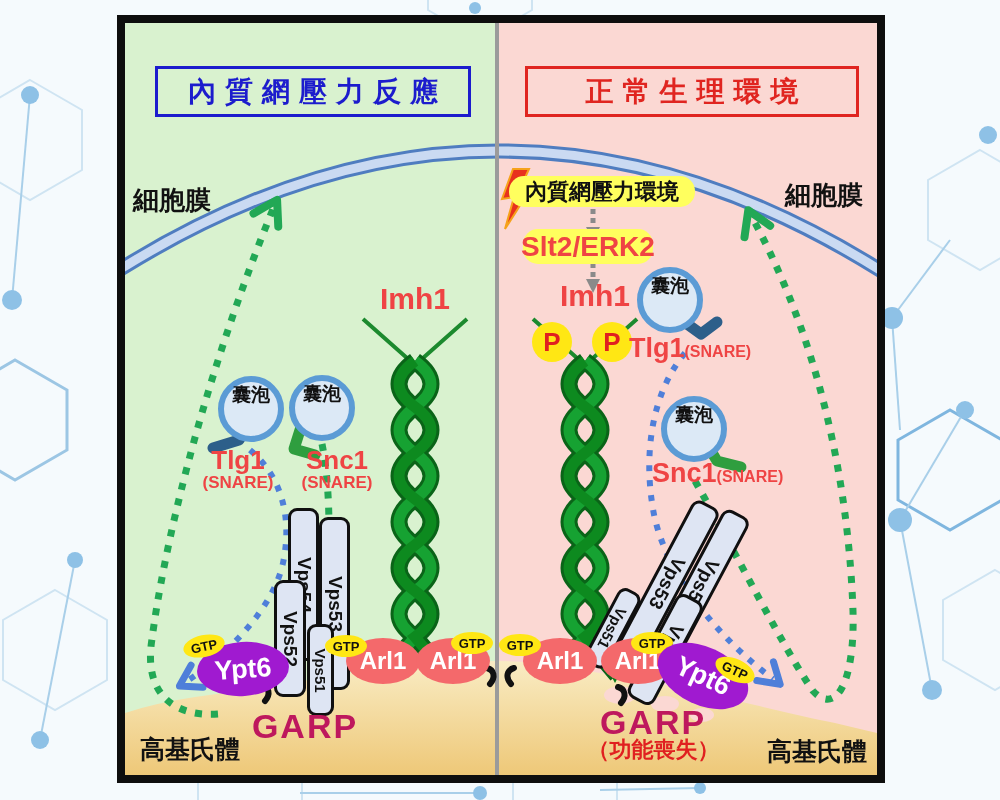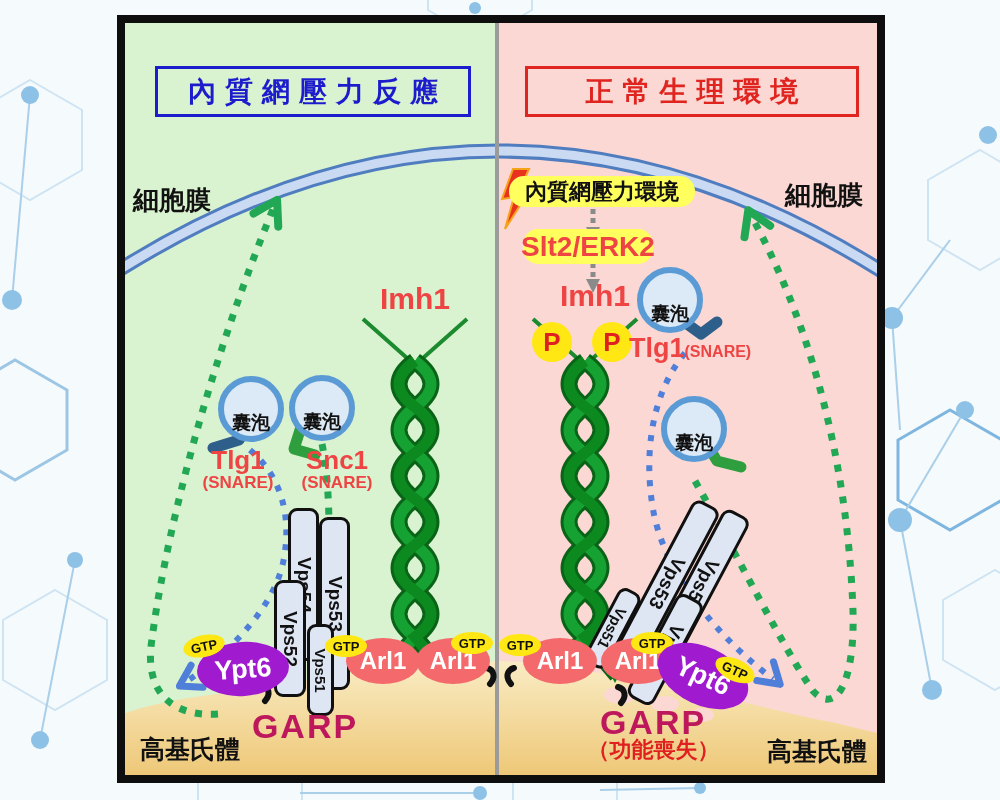--- a/index.html
+++ b/index.html
@@ -16,21 +16,21 @@
   .lbl{position:absolute;z-index:3;}
   .cjk{font-family:"DejaVu Serif","Liberation Serif",serif;color:#111;}
   .title-box{box-sizing:border-box;display:flex;align-items:center;justify-content:center;
              border-width:3px;border-style:solid;font-weight:bold;font-size:28px;
              letter-spacing:9px;text-indent:9px;}
   #title-left{border-color:var(--title_blue);color:var(--title_blue);}
   #title-right{border-color:var(--title_red);color:var(--title_red);}
   .mem-lbl{font-size:26px;font-weight:bold;}
   .prot{font-weight:bold;color:#ef4444;}
   .vesicle{box-sizing:border-box;border:6px solid var(--vesicle_ring);border-radius:50%;
-           background:var(--vesicle_fill);display:flex;align-items:flex-end;justify-content:center;}
+           background:var(--vesicle_fill);display:flex;align-items:flex-start;justify-content:center;}
   .ves-txt{font-size:19px;font-weight:bold;}
   .bar{box-sizing:border-box;position:absolute;background:#dee5f3;border:3px solid #101010;
        border-radius:9px;display:flex;align-items:center;justify-content:center;}
   .bar span{transform:rotate(90deg);white-space:nowrap;font-size:19px;font-weight:600;color:#111;}
   .bar.small span{font-size:15px;}
   .ellipse{border-radius:50%;display:flex;align-items:center;justify-content:center;
            color:#fff;font-weight:bold;}
   .arl1{background:var(--arl1_red);width:74px;height:46px;font-size:24px;}
   .ypt6{background:var(--ypt6_purple);font-size:27px;}
   .gtp{background:var(--gtp_yellow);color:#111;width:42px;height:22px;border-radius:50%;
@@ -217,20 +217,23 @@
   </div>
 
   <div class="lbl prot" style="left:73px;top:422px;width:80px;text-align:center;font-size:26px;">Tlg1</div>
   <div class="lbl prot snare-sm" style="left:58px;top:450px;width:110px;text-align:center;">(SNARE)</div>
   <div class="lbl prot" style="left:172px;top:422px;width:80px;text-align:center;font-size:26px;">Snc1</div>
   <div class="lbl prot snare-sm" style="left:157px;top:450px;width:110px;text-align:center;">(SNARE)</div>
 
   <div class="lbl" style="left:504px;top:310px;white-space:nowrap;">
     <span class="prot" style="font-size:27px;">Tlg1</span><span class="prot snare-in">(SNARE)</span>
   </div>
+  <div class="lbl" style="left:527px;top:435px;white-space:nowrap;">
+    <span class="prot" style="font-size:27px;">Snc1</span><span class="prot snare-in">(SNARE)</span>
+  </div>
 
   <div class="lbl" style="left:0;top:0;">
     <div class="bar" style="left:163px;top:485px;width:31px;height:153px;">
       <span>Vps54</span>
       </div>
     <div class="bar" style="left:194px;top:494px;width:31px;height:173px;">
       <span>Vps53</span>
       </div>
     <div class="bar" style="left:149px;top:557px;width:32px;height:117px;">
       <span>Vps52</span>

